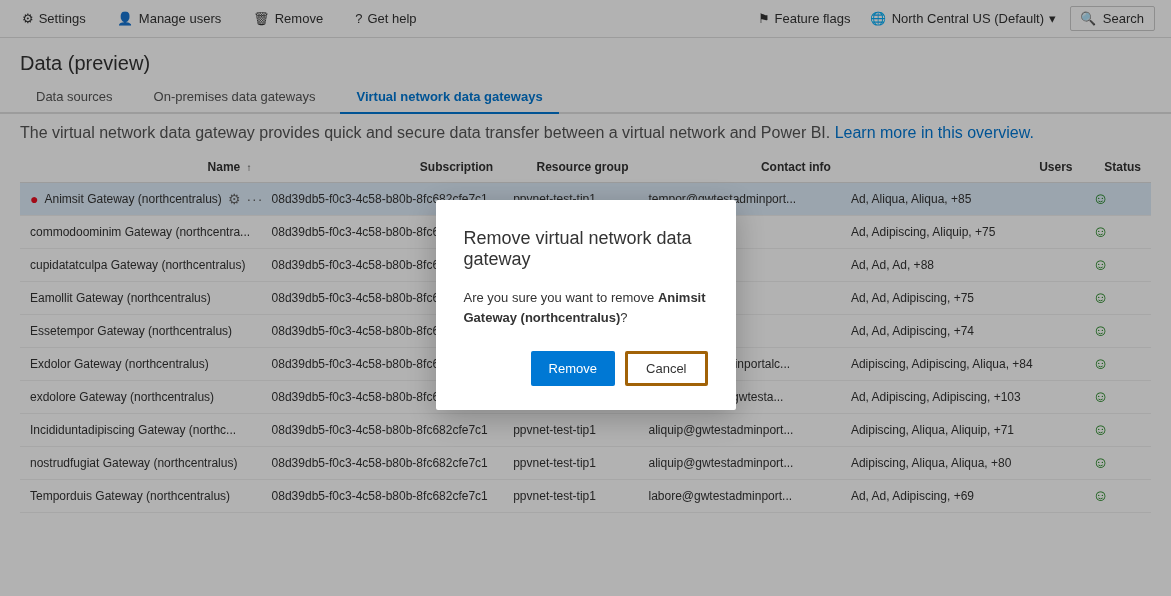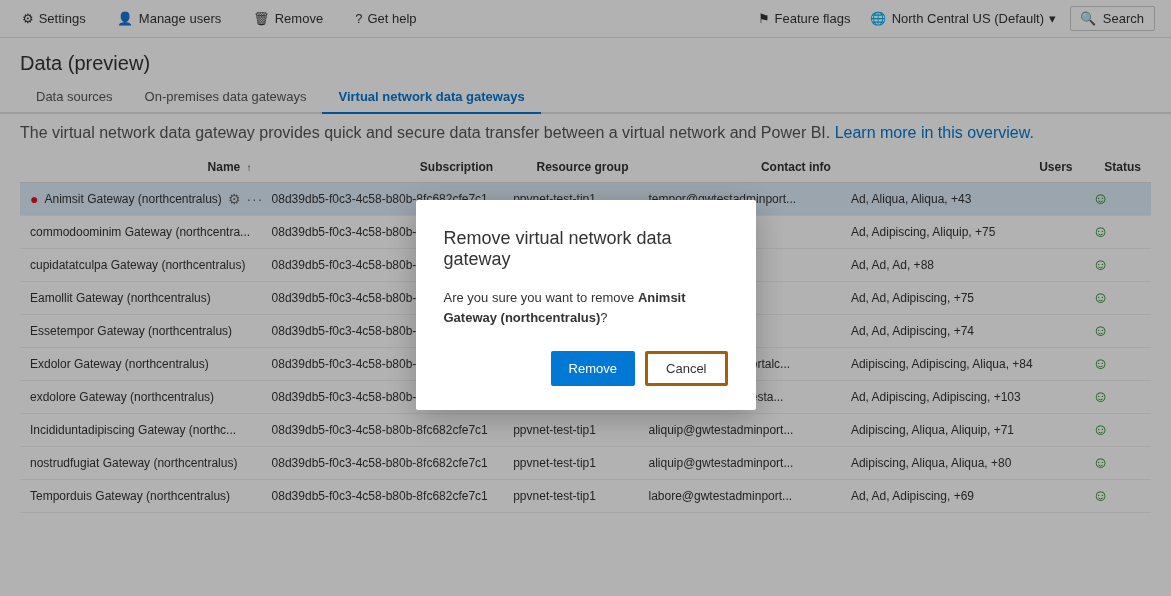--- a/index.html
+++ b/index.html
@@ -29,21 +29,21 @@
     
     .page-title {
       font-size: 20px; font-weight: 300;
       padding: 14px 20px 6px;
     }
 
     
     .tabs {
       display: flex; border-bottom: 2px solid #e0e0e0;
       padding: 0 20px;
-      gap: 0;
+      gap: 9px;
     }
     .tab {
       padding: 8px 16px; cursor: pointer; font-size: 13px; color: #555;
       border-bottom: 2px solid transparent; margin-bottom: -2px;
     }
     .tab.active { border-bottom: 2px solid #0078d4; color: #0078d4; font-weight: 600; }
 
     
     .description {
       padding: 10px 20px; font-size: 16px; color: #555;
@@ -75,21 +75,21 @@
       background: rgba(0,0,0,0.3);
       display: flex; align-items: center; justify-content: center;
       z-index: 100;
     }
 
     
     .modal {
       background: #fff;
       border-radius: 2px;
       box-shadow: 0 8px 32px rgba(0,0,0,0.25);
-      width: 340px;
+      width: 300px;
       padding: 28px 28px 24px;
       position: relative;
       margin-top: 14px;
     }
     .modal-title {
       font-size: 18px; font-weight: 400; margin-bottom: 18px; color: #333;
     }
     .modal-body { font-size: 13px; color: #333; margin-bottom: 24px; line-height: 1.5; }
     .modal-body strong { font-weight: 600; }
     .modal-actions { display: flex; gap: 10px; justify-content: flex-end; }
@@ -185,21 +185,21 @@
             <div class="row-action-icons">
               <span class="row-icon">●</span>
               <span>Animsit Gateway (northcentralus)</span>
               <span class="gear-icon">⚙</span>
               <span class="ellipsis-icon">···</span>
             </div>
           </td>
           <td>08d39db5-f0c3-4c58-b80b-8fc682cfe7c1</td>
           <td>ppvnet-test-tip1</td>
           <td>tempor@gwtestadminport...</td>
-          <td>Ad, Aliqua, Aliqua, +43</td>
+          <td>Ad, Aliqua, Aliqua, +85</td>
           <td><span class="status-icon">☺</span></td>
         </tr>
         <tr>
           <td>commodoominim Gateway (northcentra...</td>
           <td>08d39db5-f0c3-4c58-b80b-8fc682c...</td>
           <td>ppvnet-test-tip1</td>
           <td></td>
           <td>Ad, Adipiscing, Aliquip, +75</td>
           <td><span class="status-icon">☺</span></td>
         </tr>

